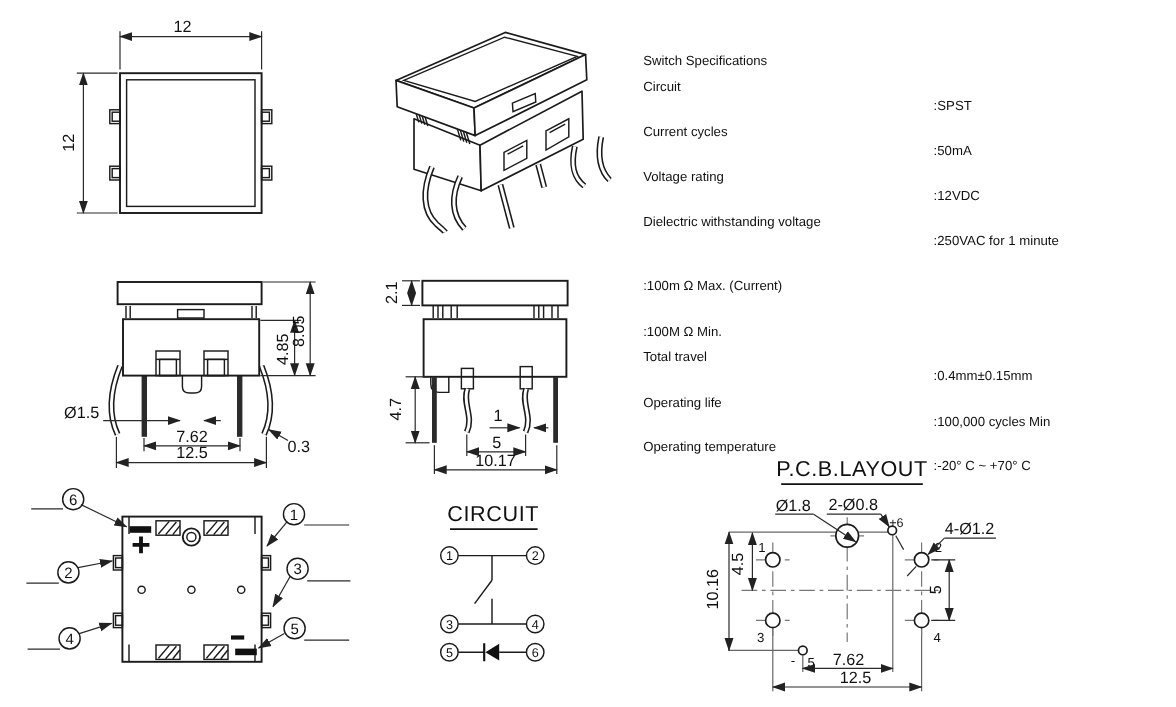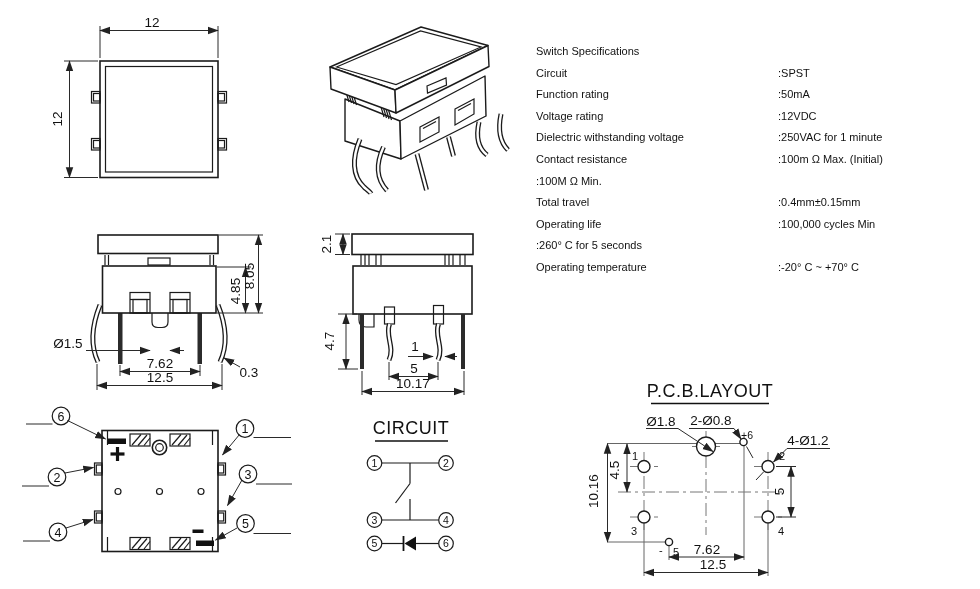--- a/index.html
+++ b/index.html
@@ -3,21 +3,21 @@
 <meta charset="utf-8">
 <style>
   html,body{margin:0;padding:0;background:#ffffff;}
   #stage{position:relative;width:980px;height:589px;background:#ffffff;overflow:hidden;
          font-family:"Liberation Sans", sans-serif;color:#111;border-radius:10px;}
   #drawing{position:absolute;left:0;top:0;}
   
   #specs{position:absolute;left:536px;top:41px;width:440px;font-size:11px;line-height:21.6px;color:#111;}
   #specs .row{display:flex;}
   #specs .lbl{width:242px;flex:0 0 242px;white-space:nowrap;}
-  #specs .val{white-space:nowrap;}
+  #specs .val{white-space:nowrap;margin-top:16px;}
   
   text{font-family:"Liberation Sans", sans-serif;fill:#111;}
   .dim{font-size:13.5px;}
   .ttl{font-size:18px;letter-spacing:0.5px;}
   .num{font-size:12.5px;}
   .cnum{font-size:10.5px;}
   .pnum{font-size:11px;}
   .thin{stroke:#2a2a2a;stroke-width:1;fill:none;}
   .main{stroke:#1b1b1b;stroke-width:1.6;fill:none;}
   .med{stroke:#1b1b1b;stroke-width:1.2;fill:none;}
@@ -397,48 +397,46 @@
 
 <div id="specs">
   <div class="row">
     <span class="lbl">Switch Specifications</span>
   </div>
   <div class="row">
         <span class="lbl">Circuit</span>
         <span class="val">:SPST</span>
       </div>
   <div class="row">
-        <span class="lbl">Function rating</span>
+        <span class="lbl">Current cycles</span>
         <span class="val">:50mA</span>
       </div>
   <div class="row">
         <span class="lbl">Voltage rating</span>
         <span class="val">:12VDC</span>
       </div>
   <div class="row">
         <span class="lbl">Dielectric withstanding voltage</span>
         <span class="val">:250VAC for 1 minute</span>
       </div>
   <div class="row">
-        <span class="lbl">Contact resistance</span>
-        <span class="val">:100m Ω  Max. (Initial)</span>
+        <span class="val">:100m Ω  Max. (Current)</span>
       </div>
   <div class="row">
         <span class="val">:100M Ω  Min.</span>
       </div>
   <div class="row">
         <span class="lbl">Total travel</span>
         <span class="val">:0.4mm±0.15mm</span>
       </div>
   <div class="row">
         <span class="lbl">Operating life</span>
         <span class="val">:100,000 cycles Min</span>
       </div>
   <div class="row">
-        <span class="val">:260° C for 5 seconds</span>
       </div>
   <div class="row">
         <span class="lbl">Operating temperature</span>
         <span class="val">:-20° C ~ +70° C</span>
       </div>
 </div>
 
 </div>
 
 </body></html>

